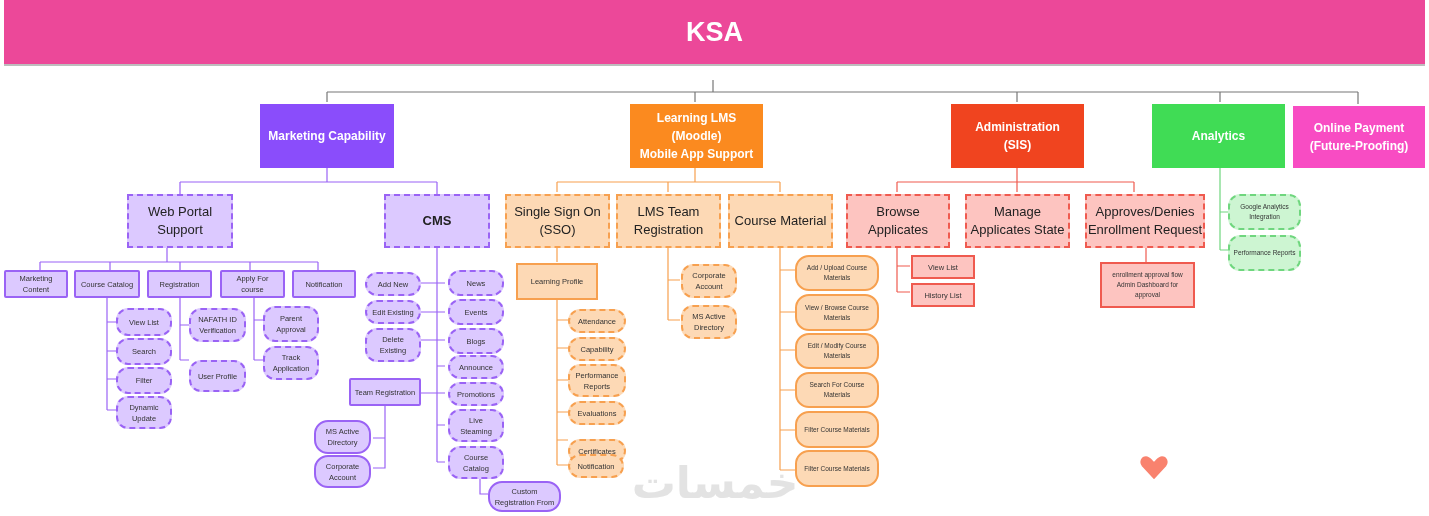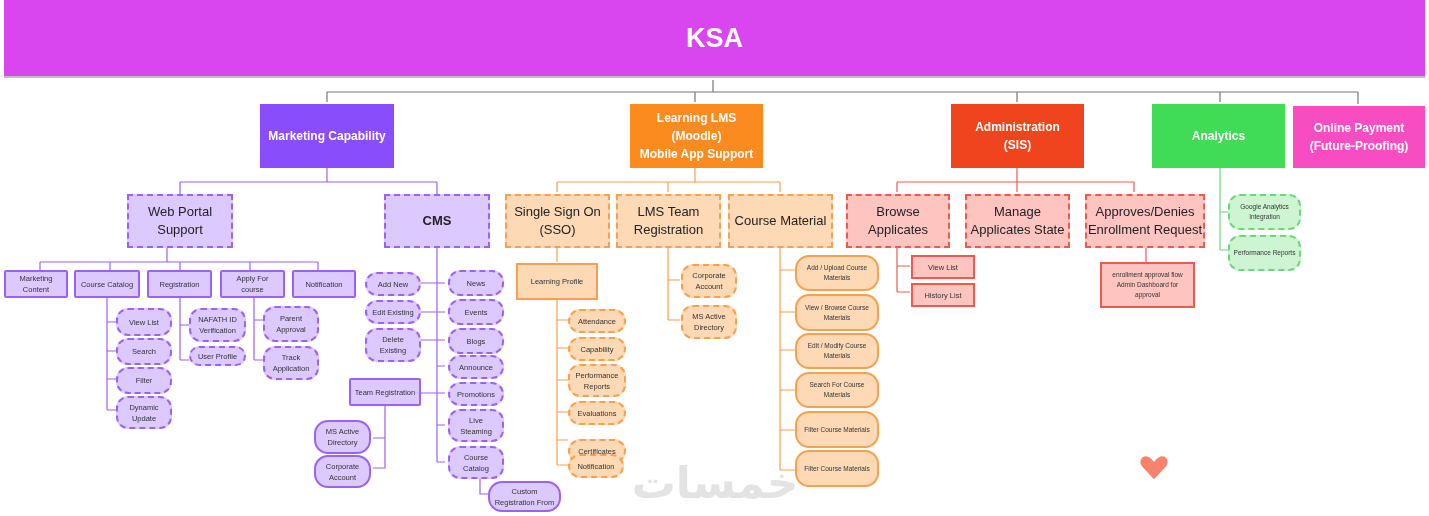--- a/index.html
+++ b/index.html
@@ -1,18 +1,18 @@
 <!DOCTYPE html>
 <html><head>
 <meta charset="utf-8">
 <style>
   html,body{margin:0;padding:0;background:#ffffff;}
   body{width:1429px;height:516px;position:relative;overflow:hidden;font-family:"Liberation Sans",sans-serif;}
   .abs{position:absolute;box-sizing:border-box;display:flex;align-items:center;justify-content:center;text-align:center;}
-  #header{left:4px;top:0;width:1421px;height:78px;background:#d946ef;flex-direction:column;color:#fff;border-bottom:2px solid #bdbdbd;}
+  #header{left:4px;top:0;width:1421px;height:66px;background:#ec4899;flex-direction:column;color:#fff;border-bottom:2px solid #bdbdbd;}
   #header .t1{font-size:27px;font-weight:bold;line-height:32px;}
   #header .t2{font-size:18px;font-weight:bold;line-height:26px;}
   svg#wires{position:absolute;left:0;top:0;}
   .top{color:#fff;font-weight:bold;font-size:12px;line-height:18px;}
   .purple-top{background:#8a4dfb;}
   .orange-top{background:#fb8a1f;}
   .red-top{background:#f0441f;}
   .green-top{background:#40dc55;}
   .pink-top{background:#f84cc3;}
   .l2{font-size:13px;line-height:18px;color:#222;}
@@ -131,21 +131,21 @@
 <div class="abs sm p-pill" style="left:116px;top:367px;width:56px;height:27px;">
     <span>Filter</span>
   </div>
 <div class="abs sm p-pill" style="left:116px;top:396px;width:56px;height:33px;">
     <span>Dynamic Update</span>
   </div>
 
 <div class="abs sm p-pill" style="left:189px;top:308px;width:57px;height:34px;">
     <span>NAFATH ID Verification</span>
   </div>
-<div class="abs sm p-pill" style="left:189px;top:346px;width:57px;height:20px;">
+<div class="abs sm p-pill" style="left:189px;top:360px;width:57px;height:32px;">
     <span>User Profile</span>
   </div>
 
 <div class="abs sm p-pill" style="left:263px;top:306px;width:56px;height:36px;">
     <span>Parent Approval</span>
   </div>
 <div class="abs sm p-pill" style="left:263px;top:346px;width:56px;height:34px;">
     <span>Track Application</span>
   </div>
 

